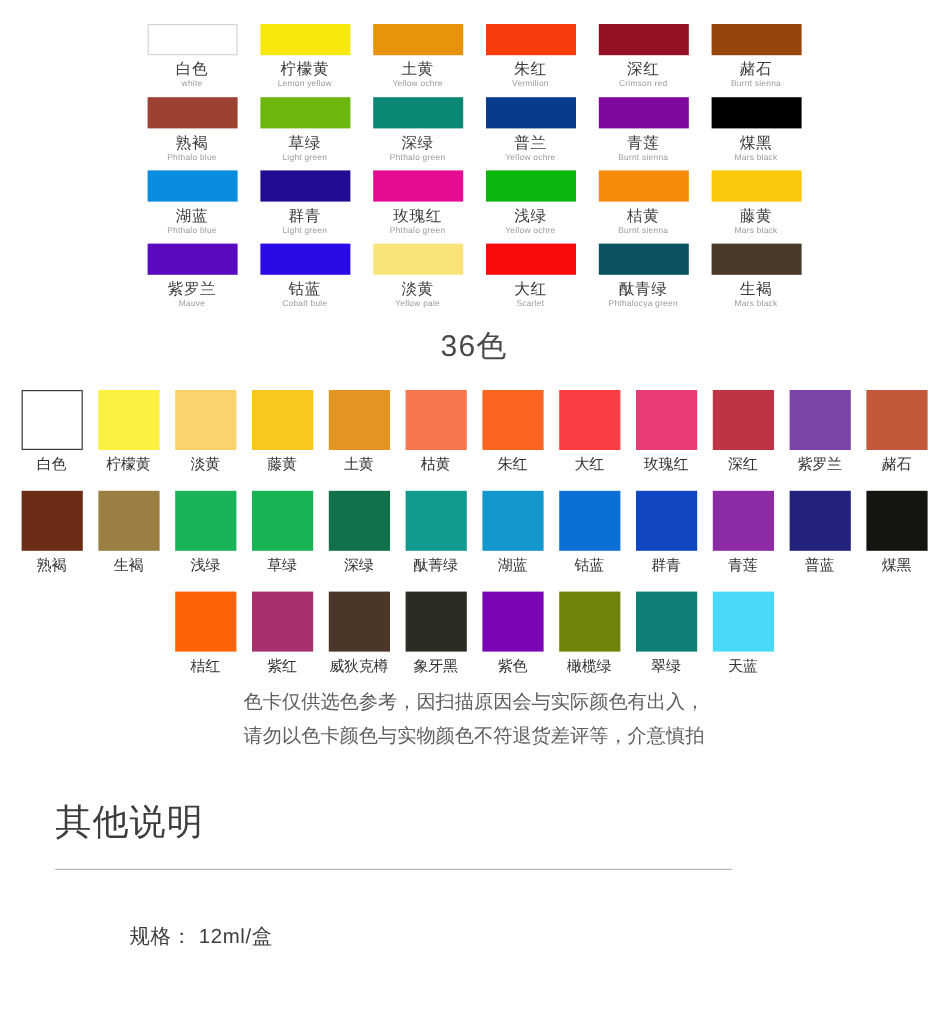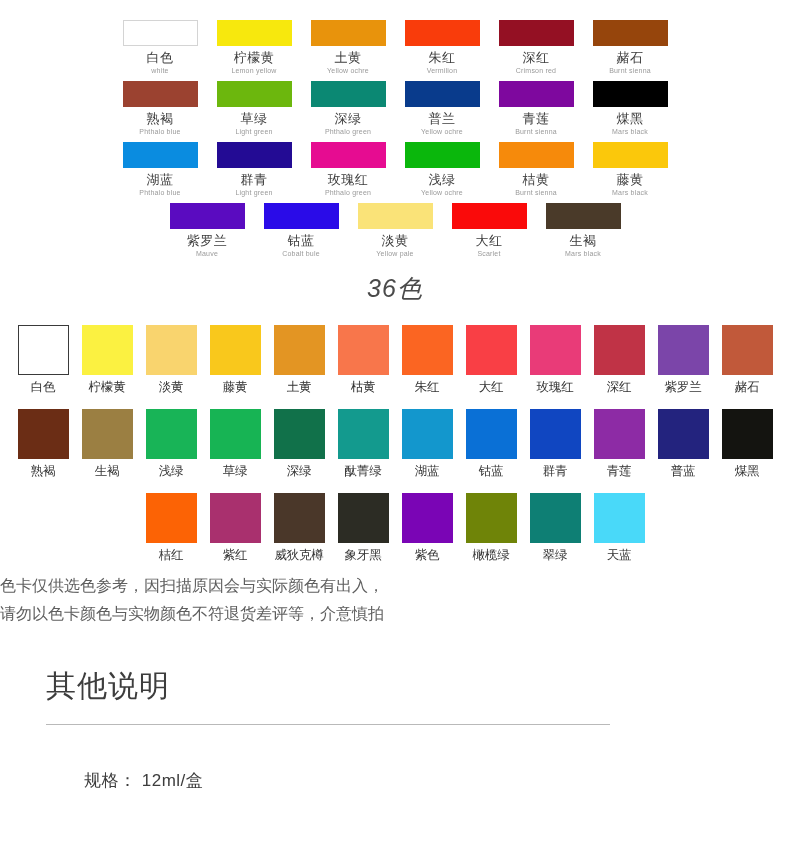--- a/index.html
+++ b/index.html
@@ -59,21 +59,20 @@
   
   #heading-36 {
     position: absolute;
     top: 272px;
     left: 0;
     width: 790px;
     text-align: center;
     font-size: 25px;
     color: #4a4a4a;
     letter-spacing: 1px;
-    font-style: italic;
   }
 
   
   #main-palette {
     position: absolute;
     left: 0;
     top: 325px;
     width: 790px;
   }
   .main-row {
@@ -101,20 +100,21 @@
     white-space: nowrap;
     letter-spacing: -0.2px;
   }
 
   
   #disclaimer {
     position: absolute;
     top: 572px;
     left: 0;
     width: 790px;
+    text-align: center;
     font-size: 16px;
     line-height: 28px;
     color: #5e5e5e;
   }
   #disclaimer div { white-space: nowrap; }
 
   
   #other-section {
     position: absolute;
     top: 664px;
@@ -128,21 +128,21 @@
     line-height: 44px;
     letter-spacing: 1px;
   }
   #other-divider {
     height: 1px;
     background: #b9b9b9;
     margin: 16px 46px 0 46px;
   }
   #spec-line {
     margin-top: 44px;
-    padding-left: 84px;
+    padding-left: 108px;
     font-size: 17px;
     color: #3d3d3d;
     letter-spacing: 0.5px;
   }
 </style>
 </head>
 <body>
 
 <div id="top-palette">
     <div class="top-row">
@@ -254,20 +254,25 @@
       </div>
       <div class="top-cell">
         <div class="top-swatch" style="background: rgb(250, 227, 120);"></div>
         <div class="top-name-cn">淡黄</div>
         <div class="top-name-en">Yellow pale</div>
       </div>
       <div class="top-cell">
         <div class="top-swatch" style="background: rgb(250, 10, 10);"></div>
         <div class="top-name-cn">大红</div>
         <div class="top-name-en">Scarlet</div>
+      </div>
+      <div class="top-cell">
+        <div class="top-swatch" style="background: rgb(11, 83, 98);"></div>
+        <div class="top-name-cn">酞青绿</div>
+        <div class="top-name-en">Phthalocya green</div>
       </div>
       <div class="top-cell">
         <div class="top-swatch" style="background: rgb(74, 58, 41);"></div>
         <div class="top-name-cn">生褐</div>
         <div class="top-name-en">Mars black</div>
       </div>
     </div>
   </div>
 
 <div id="heading-36">36色</div>

